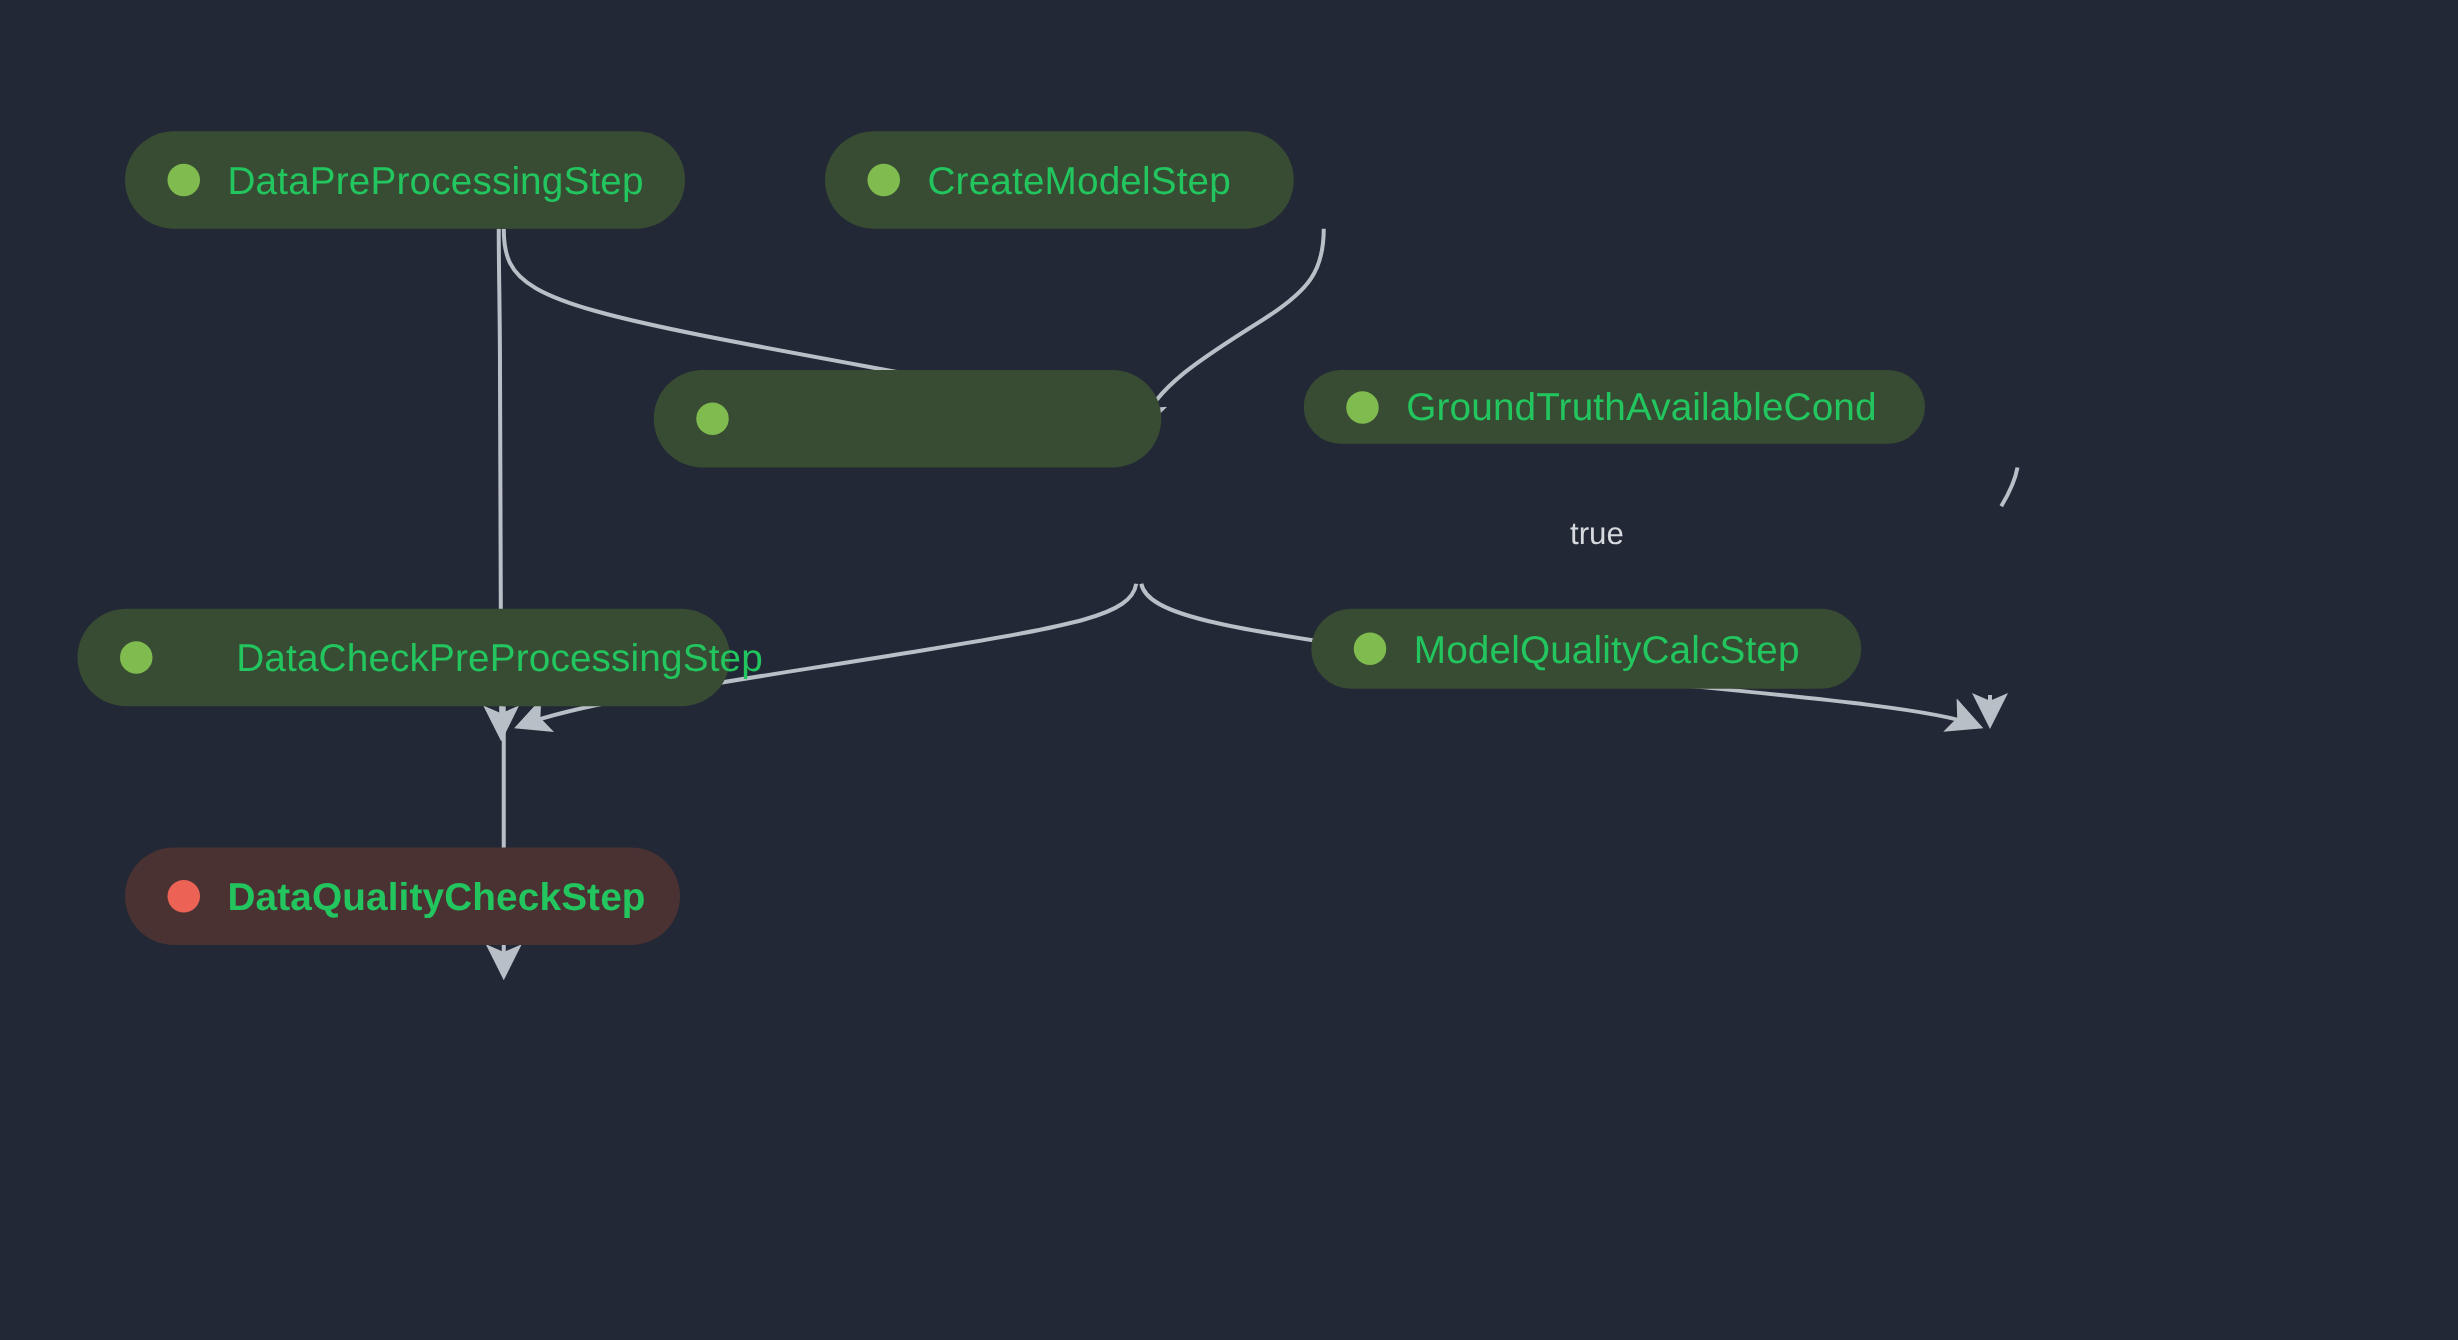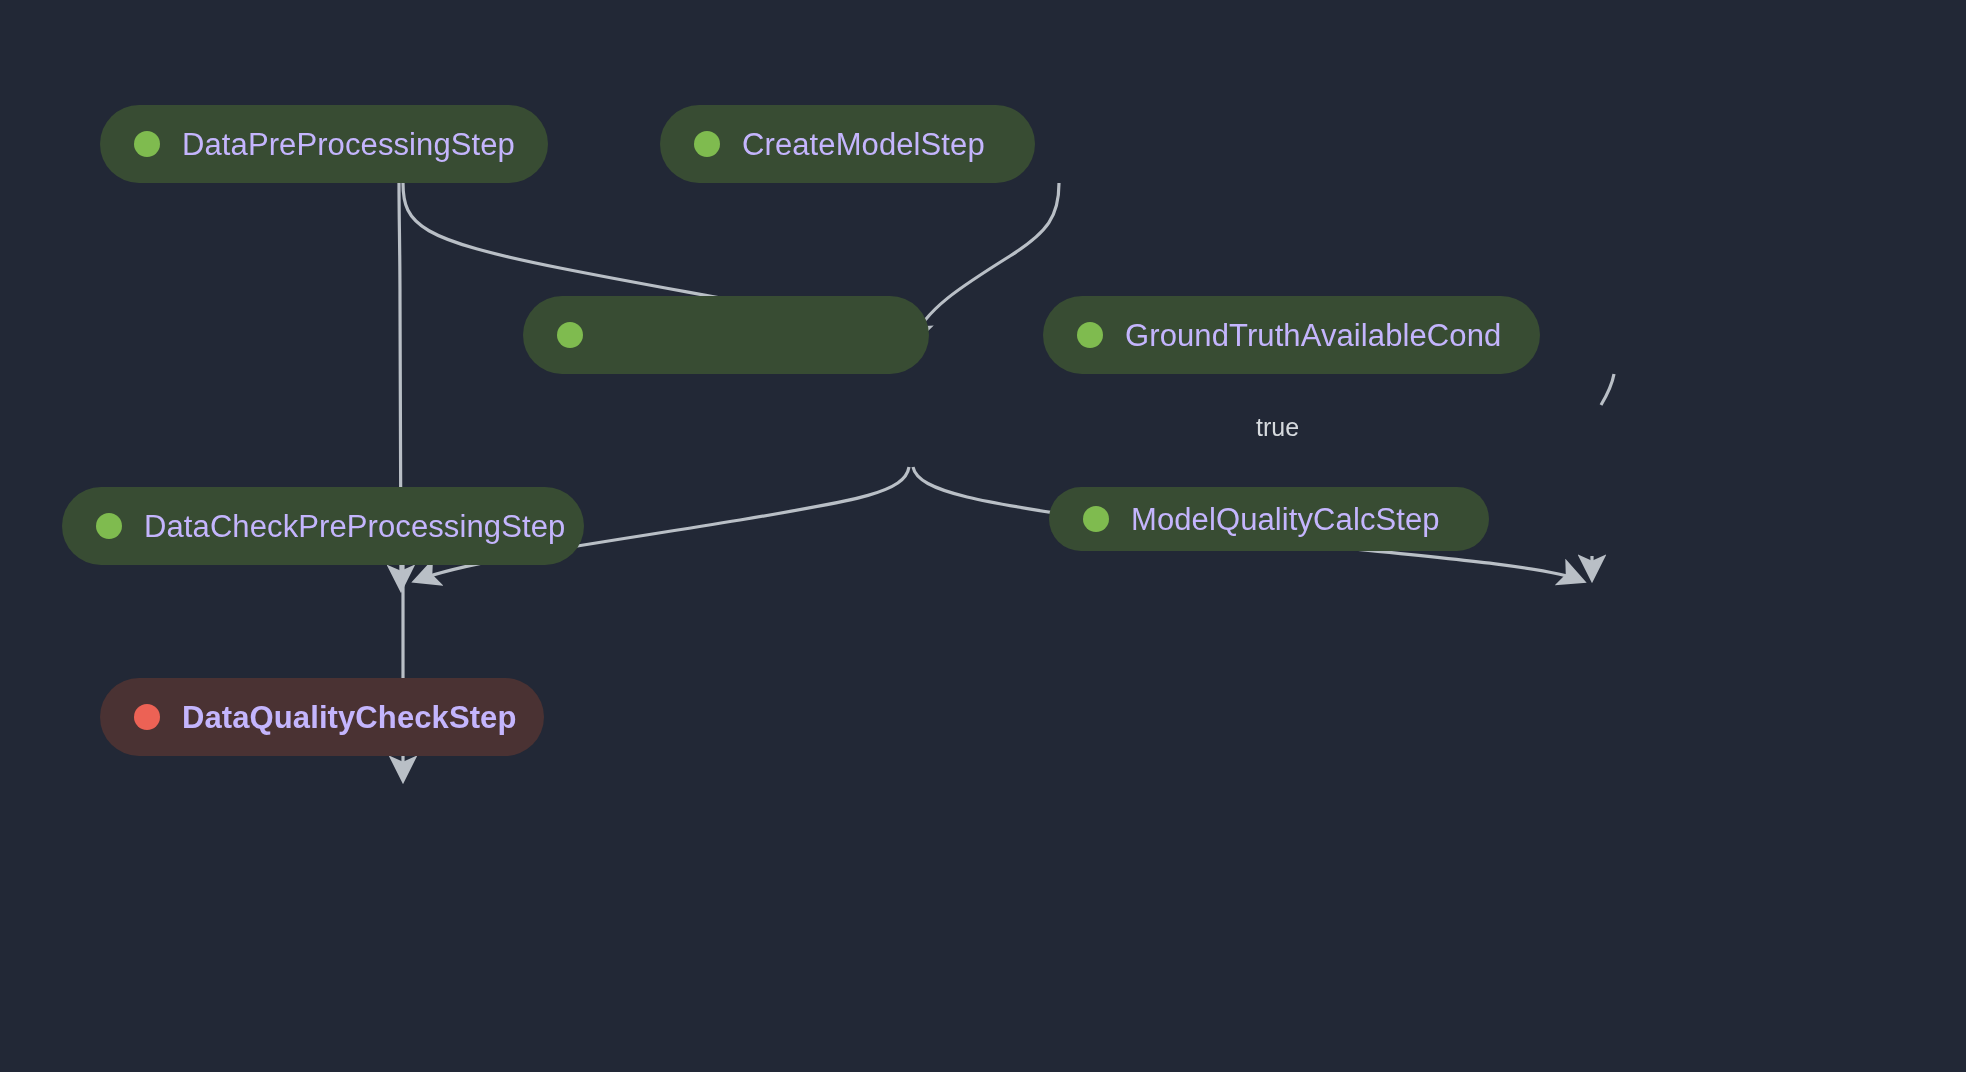--- a/index.html
+++ b/index.html
@@ -40,21 +40,21 @@
     cursor: pointer;
   }
   .node-dot {
     width: 26px;
     height: 26px;
     border-radius: 50%;
     flex: 0 0 26px;
     margin-right: 22px;
   }
   .node-label {
-    color: #c4b5fd;
+    color: #22c55e;
     font-size: 31px;
     line-height: 1;
     letter-spacing: 0.1px;
     white-space: nowrap;
   }
   .node.success {
     background: #384c33;
   }
   .node.success .node-dot {
     background: #7fbb4f;
@@ -108,26 +108,26 @@
 
   <div class="node success" style="left:660px; top:105px; width:375px; height:78px;">
     <span class="node-dot"></span>
     <span class="node-label">CreateModelStep</span>
   </div>
 
   <div class="node success" style="left:523px; top:296px; width:406px; height:78px;">
     <span class="node-dot"></span>
   </div>
 
-  <div class="node success" style="left:1043px; top:296px; width:497px; height:78px;">
+  <div class="node success" style="left:1043px; top:296px; width:497px; height:59px;">
     <span class="node-dot"></span>
     <span class="node-label">GroundTruthAvailableCond</span>
   </div>
 
-  <div class="node success" style="left:62px; top:487px; width:522px; height:78px;">
+  <div class="node success" style="left:62px; top:487px; width:522px; height:78px;gap:45px;">
     <span class="node-dot"></span>
     <span class="node-label">DataCheckPreProcessingStep</span>
   </div>
 
   <div class="node success" style="left:1049px; top:487px; width:440px; height:64px;">
     <span class="node-dot"></span>
     <span class="node-label">ModelQualityCalcStep</span>
   </div>
 
   <div class="node failed" style="left:100px; top:678px; width:444px; height:78px;font-weight:bold;">

